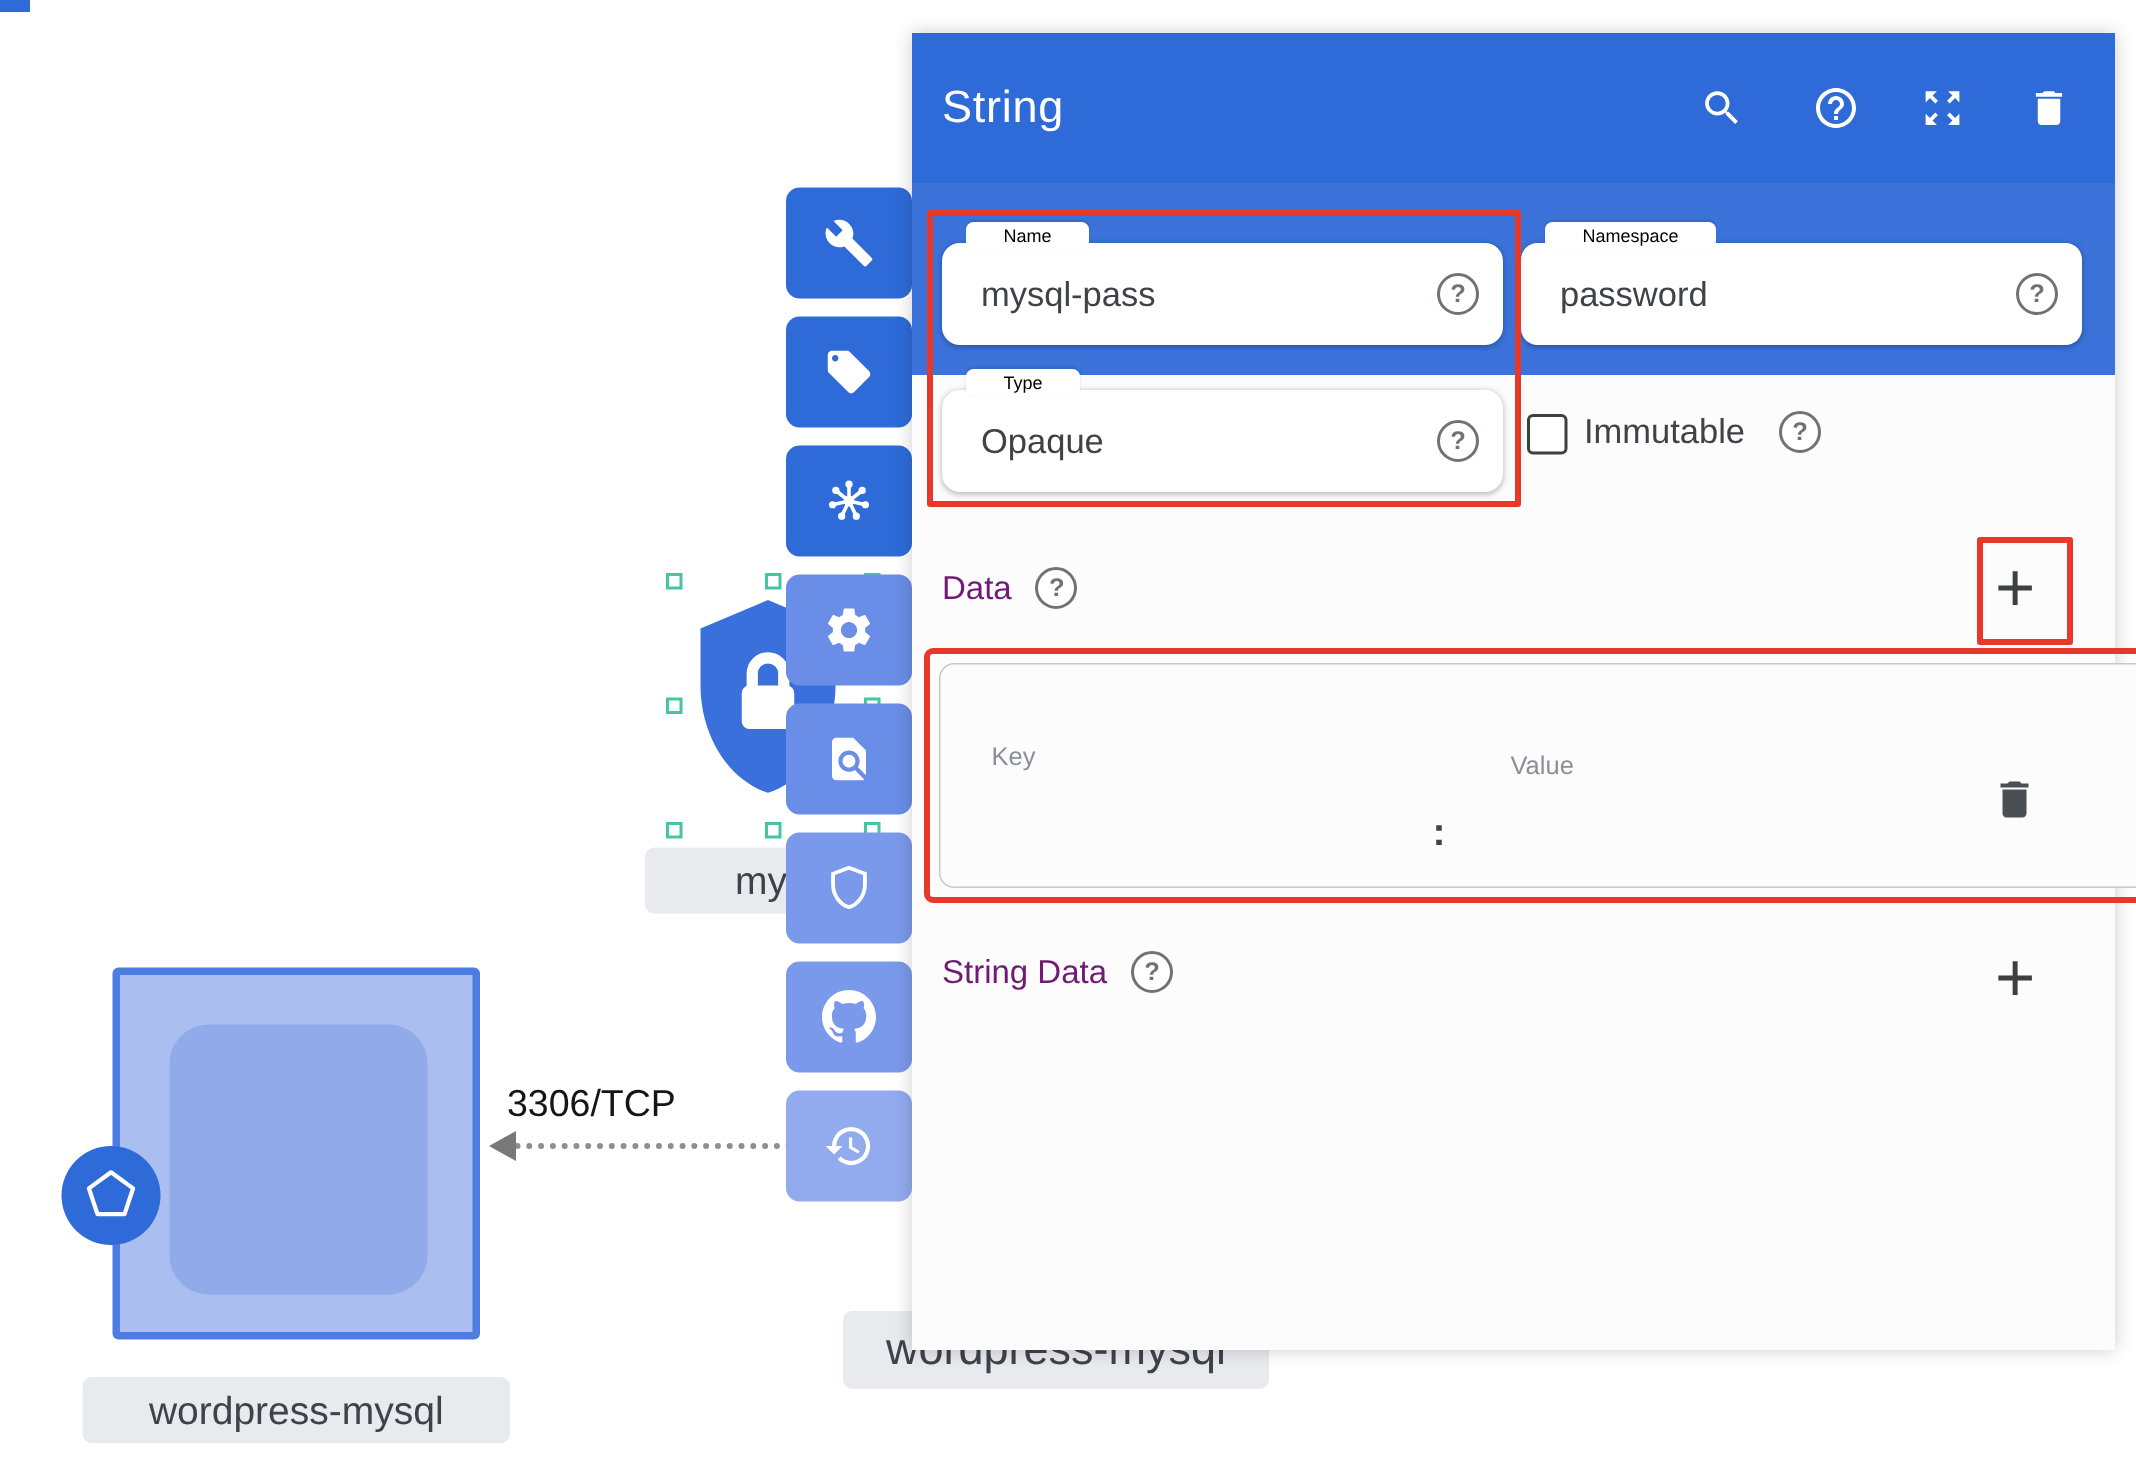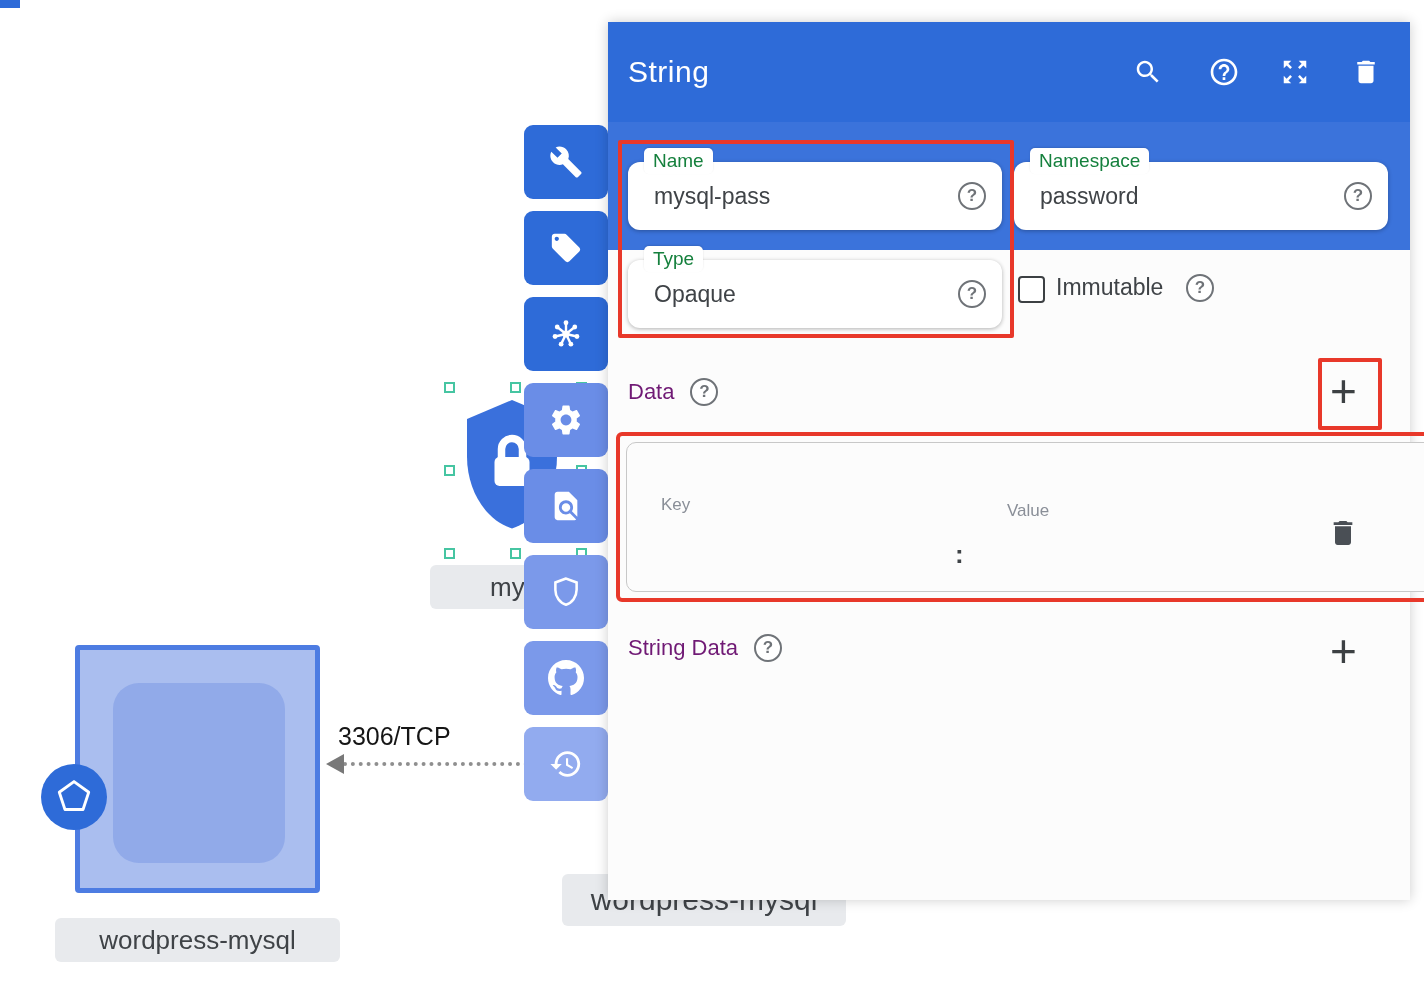--- a/index.html
+++ b/index.html
@@ -43,31 +43,31 @@
            background:#fcfcfc; box-shadow:0 0 12px rgba(0,0,0,.20); z-index:10; }
   #panel-header { position:absolute; left:0; top:0; width:100%; height:100px; background:#2e6bd8; }
   #panel-title { position:absolute; left:20px; top:0; height:100px; line-height:100px;
                  color:#fff; font-size:30px; letter-spacing:.5px; }
   .hicon { position:absolute; top:34px; width:32px; height:32px; cursor:pointer; background:none; border:none;
            display:flex; align-items:center; justify-content:center; }
   #subheader { position:absolute; left:0; top:100px; width:100%; height:128px; background:#3b73db; }
 
   .field-card { position:absolute; width:374px; height:68px; background:#fff; border-radius:12px;
                 box-shadow:0 1px 4px rgba(0,0,0,.30); }
-  .field-label { position:absolute; top:-14px; left:16px; background:#fff; color:#15803d;
-                 font-size:19px; padding:2px 9px; border-radius:5px; box-shadow:0 -1px 2px rgba(0,0,0,.12); }
+  .field-label { position:absolute; top:-14px; left:16px; background:#fff; color:#000000;
+                 font-size:12px; padding:2px 25px; border-radius:5px; box-shadow:0 -1px 2px rgba(0,0,0,.12); }
   .field-value { position:absolute; left:26px; top:0; height:68px; line-height:68px;
                  font-size:23px; color:#3f4347; }
   .qcircle { display:inline-flex; width:28px; height:28px; border:2px solid #6f7378; border-radius:50%;
              align-items:center; justify-content:center; font-size:17px; font-weight:bold; color:#6f7378;
              background:#fff; flex:0 0 auto; cursor:pointer; }
   .field-card .qcircle { position:absolute; right:16px; top:20px; }
 
   #name-card { left:20px; top:140px; }
-  #namespace-card { left:406px; top:140px; }
+  #namespace-card { left:406px; top:140px;border-radius:11px; }
   #type-card { left:20px; top:238px; }
 
   #immutable-box { position:absolute; left:410px; top:254px; width:27px; height:27px;
                    border:2.5px solid #3c4043; border-radius:4px; background:#fff; cursor:pointer; }
   #immutable-label { position:absolute; left:448px; top:252px; font-size:23px; color:#3f4347; }
   #immutable-help { position:absolute; left:578px; top:252px; }
 
   .hl { position:absolute; border:4px solid #e8382a; }
   #hl-fields { left:10px; top:118px; width:396px; height:198px; border-radius:2px; }
   #hl-plus   { left:710px; top:336px; width:64px; height:72px; border-radius:2px; }

